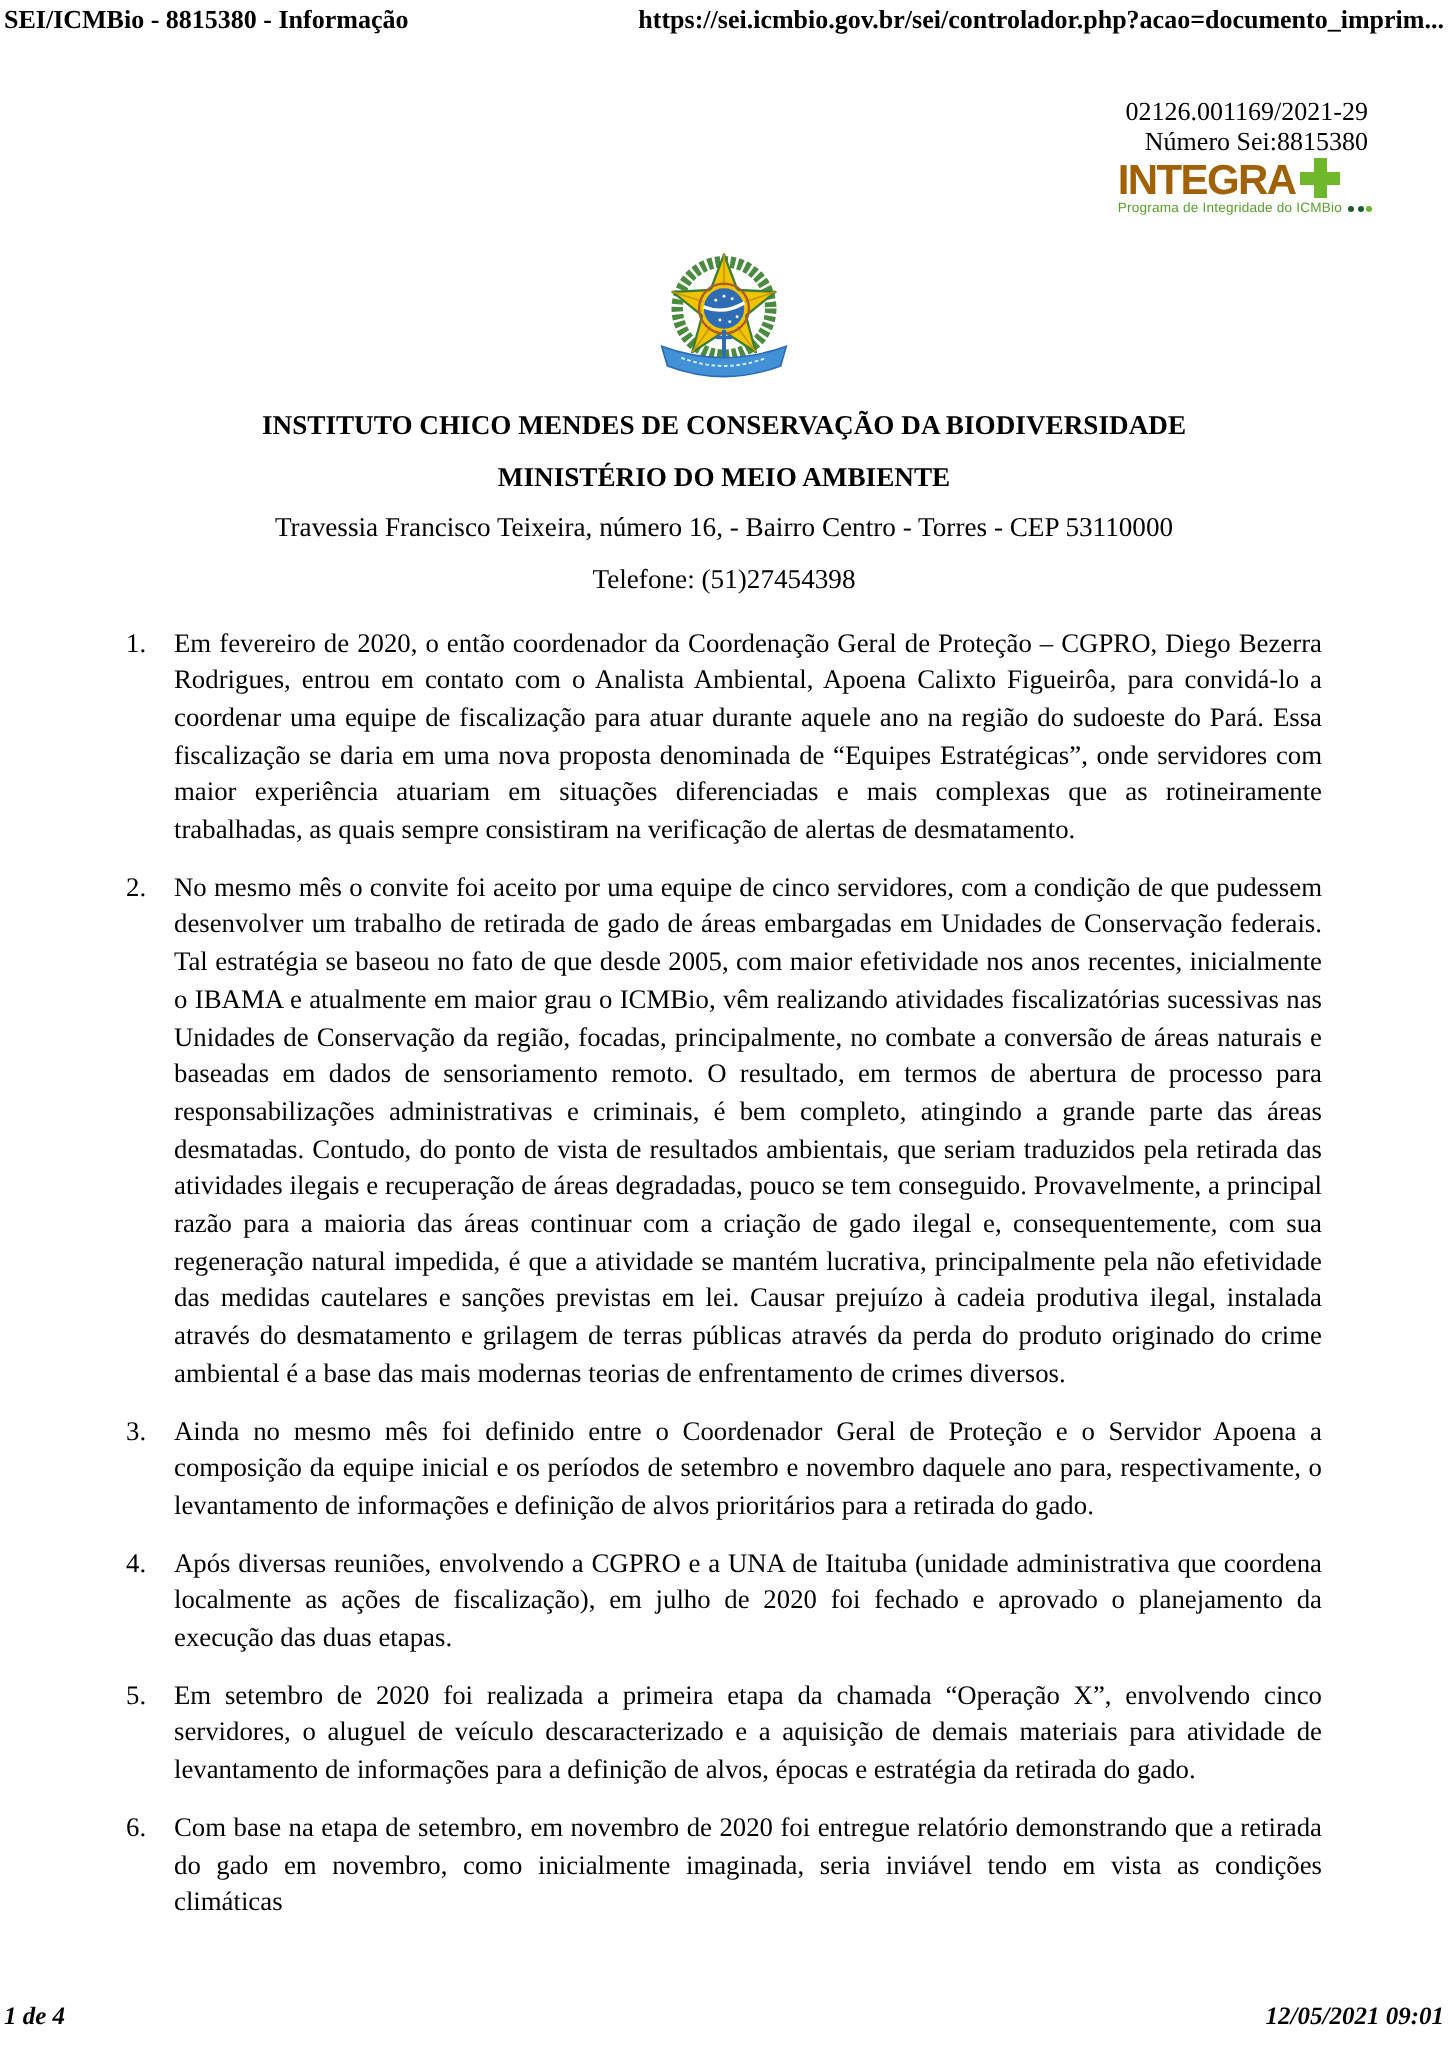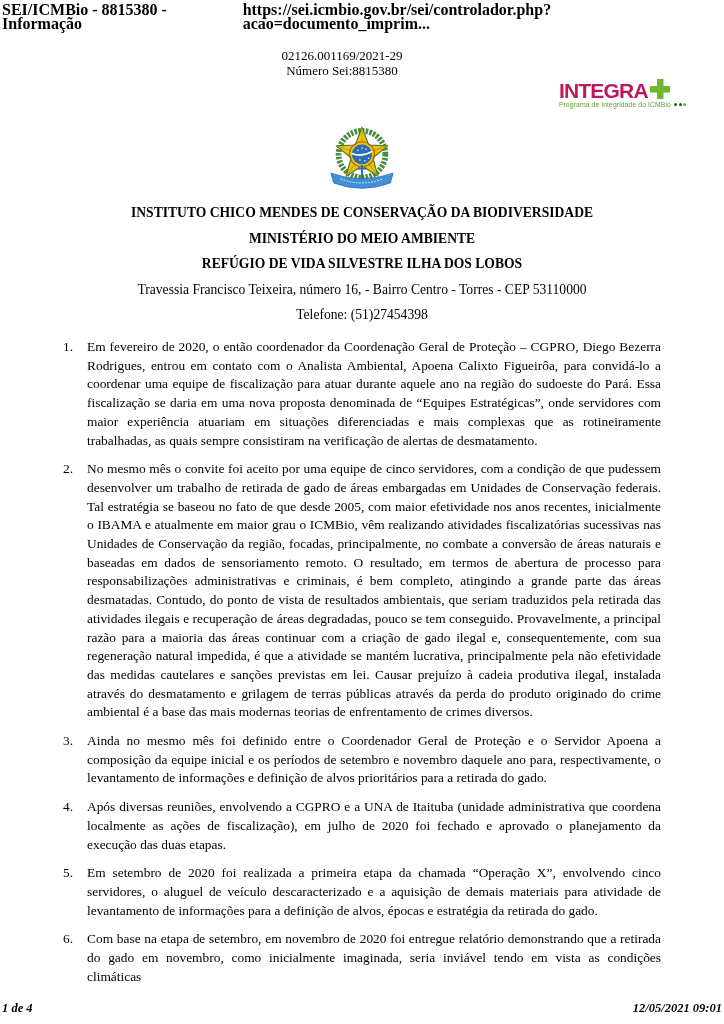--- a/index.html
+++ b/index.html
@@ -5,39 +5,39 @@
   html,body{margin:0;padding:0;background:#e8e8e8;}
   .page{
     width:724px;height:1024px;position:relative;background:#ffffff;
     overflow:hidden;font-family:"Liberation Serif", serif;color:#000;
     margin:0 auto;
   }
   
   .print-header{
     position:absolute;top:3px;left:2px;right:2px;
     display:flex;justify-content:space-between;
-    font-weight:bold;font-size:16px;line-height:14px;
+    font-weight:bold;font-size:13px;line-height:14px;
   }
   .print-footer{
     position:absolute;bottom:9px;left:2px;right:2px;
     display:flex;justify-content:space-between;
     font-weight:bold;font-size:12.5px;line-height:14px;font-style:italic;
   }
   
   .meta-block{
-    padding-top:48px;padding-right:40px;text-align:center;
+    padding-top:48px;padding-right:40px;text-align:right;
     font-size:13px;line-height:15px;
   }
   
   .logo-row{display:flex;justify-content:flex-end;padding-right:38px;margin-top:3px;}
   .integra{display:inline-block;text-align:left;}
   .integra-top{display:flex;align-items:flex-start;line-height:19px;}
   .integra-name{
     font-family:"Liberation Sans", sans-serif;font-weight:bold;
-    font-size:21px;color:#be185d;letter-spacing:-0.8px;line-height:19px;
+    font-size:21px;color:#a16207;letter-spacing:-0.8px;line-height:19px;
   }
   .plus-icon{margin-left:2px;margin-top:-2px;}
   .integra-sub{display:flex;align-items:center;gap:3px;margin-top:1px;}
   .integra-subtitle{
     font-family:"Liberation Sans", sans-serif;font-size:6.8px;color:#5a9e2f;
     white-space:nowrap;letter-spacing:0.1px;
   }
   .dots{display:flex;gap:1.5px;align-items:center;}
   .dots i{display:block;width:3px;height:3px;border-radius:50%;}
   .dots i:nth-child(1){background:#1d5c2e;}
@@ -120,21 +120,20 @@
       <rect x="45" y="55.5" width="10" height="2.2" fill="#2e6db4"></rect>
 
       <path d="M12,62 Q50,76 88,62 L84.5,74 Q50,87 15.5,74 Z" fill="#4291d6" stroke="#2b6cb8" stroke-width="1"></path>
       <path d="M24,69 Q50,79 76,69" fill="none" stroke="#d8ecfa" stroke-width="1.2" stroke-dasharray="2.2 1.6"></path>
     </svg>
   </div>
 
   <div class="letterhead">
     <div class="lh-line">INSTITUTO CHICO MENDES DE CONSERVAÇÃO DA BIODIVERSIDADE</div>
     <div class="lh-line">MINISTÉRIO DO MEIO AMBIENTE</div>
-    <div class="lh-line">REFÚGIO DE VIDA SILVESTRE ILHA DOS LOBOS</div>
     <div class="lh-plain">Travessia Francisco Teixeira, número 16, - Bairro Centro -  Torres - CEP 53110000</div>
     <div class="lh-plain">Telefone: (51)27454398</div>
   </div>
 
 
   <div class="items">
     <div class="item">
       <span class="num">1.</span>
       <div class="txt">Em fevereiro de 2020, o então coordenador da Coordenação Geral de Proteção – CGPRO, Diego Bezerra Rodrigues, entrou em contato com o Analista Ambiental, Apoena Calixto Figueirôa, para convidá-lo a coordenar uma equipe de fiscalização para atuar durante aquele ano na região do sudoeste do Pará. Essa fiscalização se daria em uma nova proposta denominada de “Equipes Estratégicas”, onde servidores com maior experiência atuariam em situações diferenciadas e mais complexas que as rotineiramente trabalhadas, as quais sempre consistiram na verificação de alertas de desmatamento.</div>
     </div>

